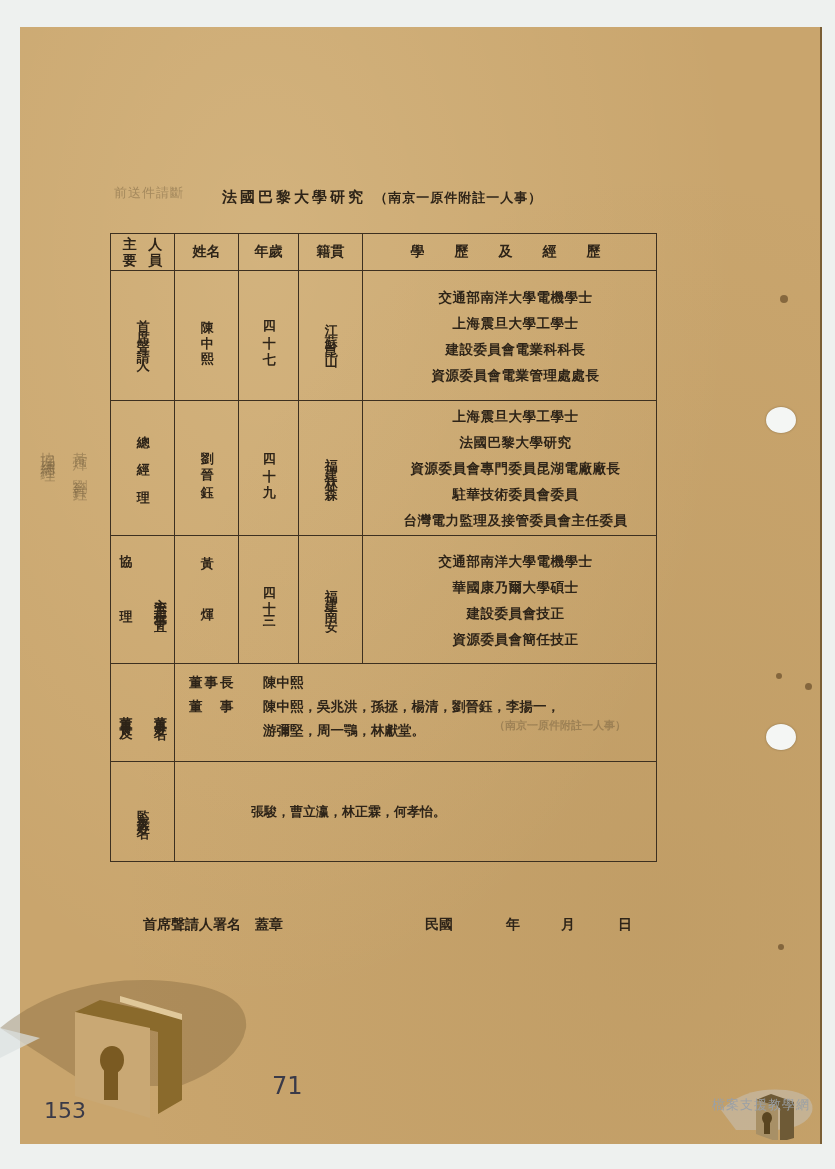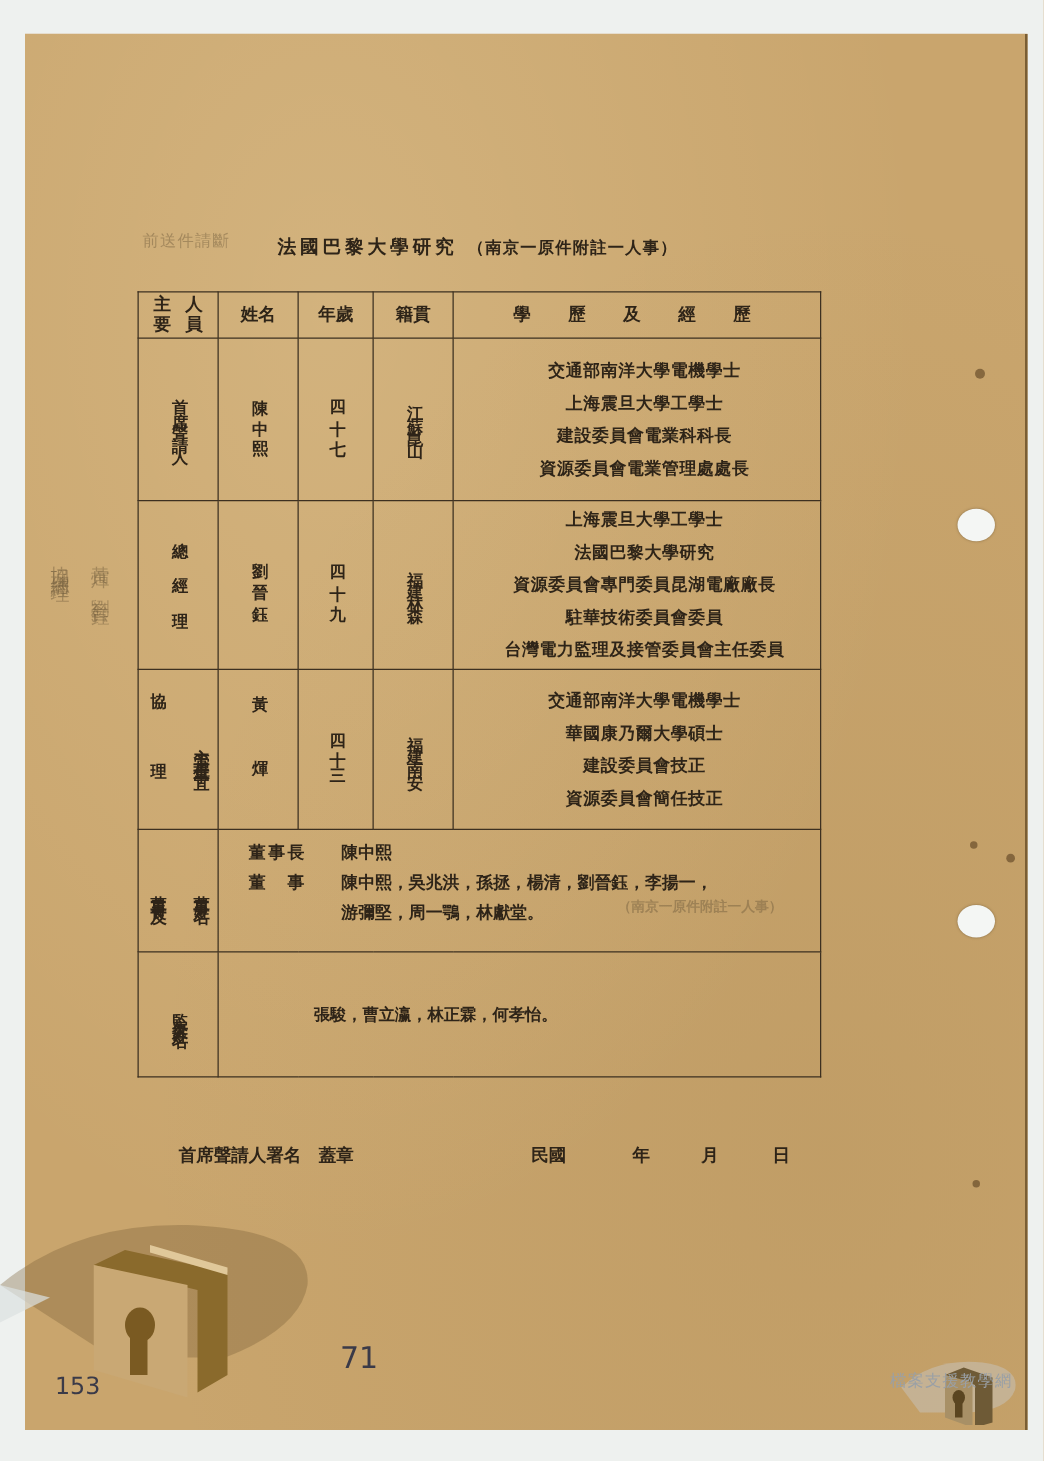--- a/index.html
+++ b/index.html
@@ -43,29 +43,29 @@
     }
     table.form td, table.form th {
       border: 1.5px solid #3d3020; padding: 0; vertical-align: middle; text-align: center;
     }
     table.form th { height: 36px; font-size: 14px; }
     .vert { writing-mode: vertical-rl; letter-spacing: 10px; line-height: 1.1; margin: 0 auto; display: inline-block; }
     .vert.tight { letter-spacing: 4px; }
     .exp-list { text-align: left; padding-left: 12px !important; }
     .exp-list div { line-height: 26px; white-space: nowrap; font-size: 13.5px; letter-spacing: 0.5px; }
     .role-two { display: flex; justify-content: center; gap: 6px; }
-    .board-cell { text-align: left !important; padding: 6px 24px !important; vertical-align: top !important; }
+    .board-cell { text-align: left !important; padding: 6px 14px !important; vertical-align: top !important; }
     .board-line { display: flex; line-height: 24px; font-size: 13.5px; }
     .board-line .lbl { width: 74px; flex: none; letter-spacing: 2px; }
     .board-line .names { white-space: nowrap; }
     .board-cont { padding-left: 74px; line-height: 24px; font-size: 13.5px; }
     .footer {
       position: absolute; top: 916px; font-size: 14px; font-weight: bold; white-space: nowrap;
     }
-    .hand { position: absolute; font-family: "DejaVu Sans", sans-serif; color: #3a3a48; font-size: 19px; }
+    .hand { position: absolute; font-family: "DejaVu Sans", sans-serif; color: #3a3a48; font-size: 22px; }
     .watermark {
       position: absolute; left: 0px; top: 968px; width: 250px; height: 150px;
     }
     .wm-text {
       position: absolute; left: 712px; top: 1096px; font-size: 13px; color: #9aa0a6;
       font-family: "DejaVu Sans", sans-serif; letter-spacing: 1px;
     }
   </style>
 </head>
 <body>

